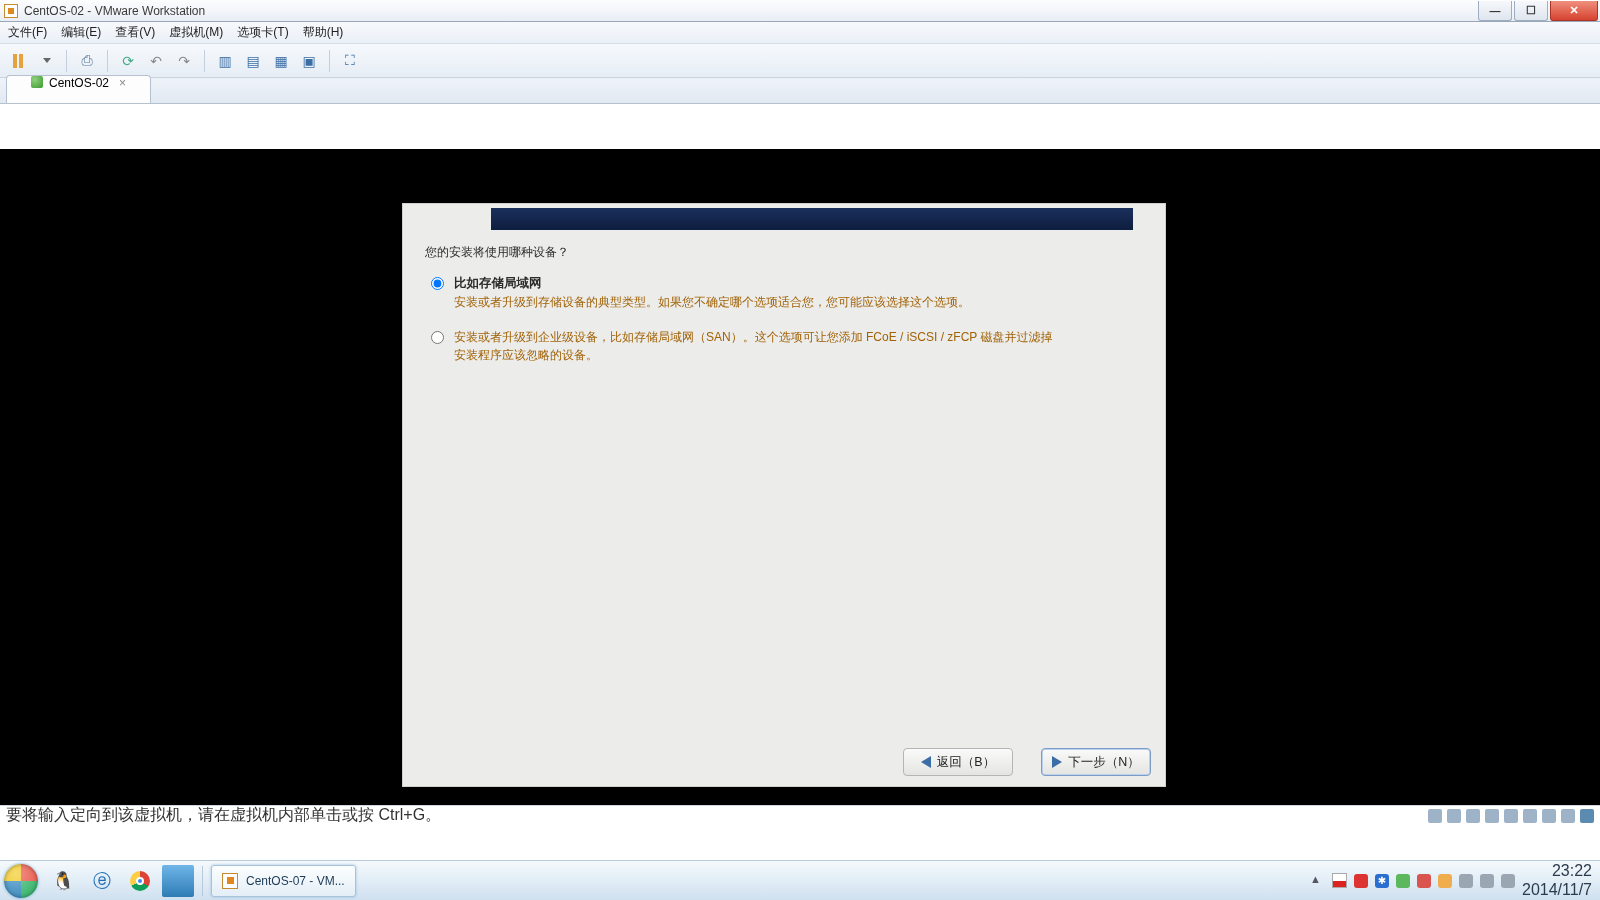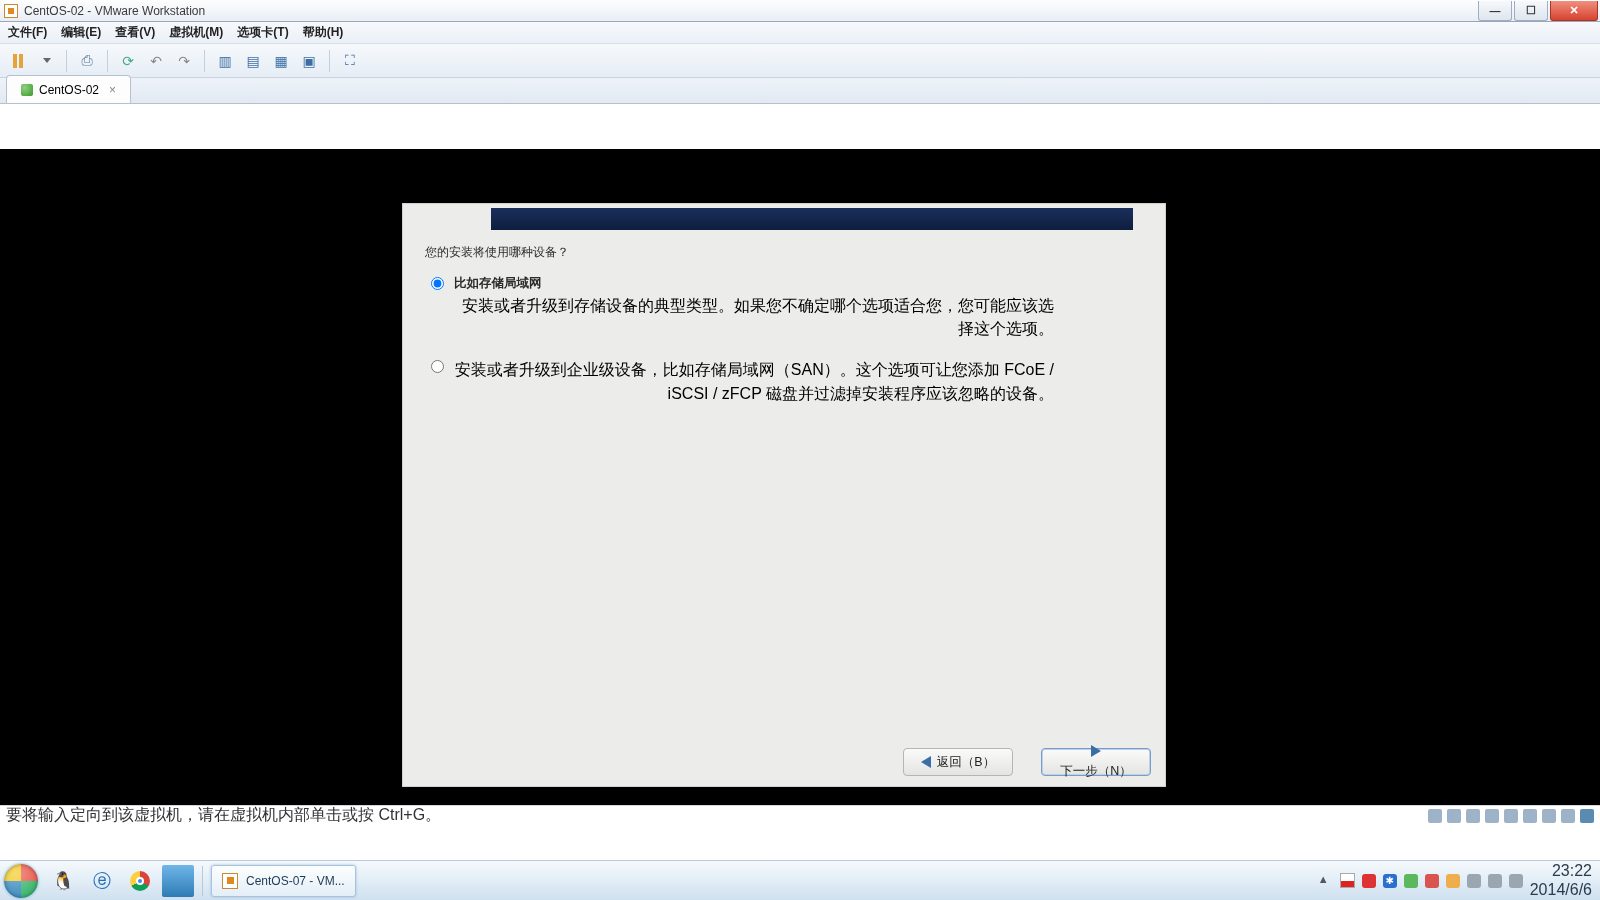--- a/index.html
+++ b/index.html
@@ -9,53 +9,53 @@
 .titlebar { height: 22px; background: linear-gradient(#fdfdfe,#e9eef5); border-bottom: 1px solid #9aa7b8; display: flex; align-items: center; font-size: 12px; color: #3a3a3a; padding-left: 4px; }
 .titlebar .t-icon { width: 14px; height: 14px; background: #fff; border: 1px solid #c88a2f; margin-right: 6px; display: inline-flex; align-items: center; justify-content: center; }
 .titlebar .t-icon::after { content: ""; width: 6px; height: 6px; background: #e08820; }
 .win-controls { margin-left: auto; display: flex; height: 100%; }
 .win-btn { width: 34px; height: 20px; margin-top: 1px; border-radius: 0 0 3px 3px; display: flex; align-items: center; justify-content: center; font-size: 11px; color: #333; background: linear-gradient(#f6f8fb,#dfe6ef); border: 1px solid #9eadc2; border-top: none; margin-right: 2px; cursor: default; }
 .win-btn.close { background: linear-gradient(#f08f7e,#d6432f); border-color: #a93528; color: #fff; width: 48px; }
 .win-sym { font-weight: bold; font-family: sans-serif; }
 
 
 .menubar { height: 22px; background: linear-gradient(#f7f9fc,#eaf0f7); display: flex; align-items: center; font-size: 12px; padding: 0 8px; gap: 14px; color: #222; border-bottom: 1px solid #d8dee8; }
-.menubar span { cursor: default; font-weight: bold; }
+.menubar span { cursor: default; }
 
 
 .toolbar { height: 34px; background: linear-gradient(#f6f9fc,#e6edf5); border-bottom: 1px solid #c9d3e0; display: flex; align-items: center; padding: 0 6px; gap: 4px; }
 .tb-btn { width: 24px; height: 24px; display: flex; align-items: center; justify-content: center; border-radius: 3px; color: #4a6; font-size: 14px; cursor: default; }
 .tb-sep { width: 1px; height: 22px; background: #c5cedb; margin: 0 4px; }
 .tb-pause { display: flex; gap: 2px; }
 .tb-pause span { width: 4px; height: 14px; background: #e6a23c; }
 .tb-dd { width: 0; height: 0; border-left: 4px solid transparent; border-right: 4px solid transparent; border-top: 5px solid #666; margin-left: 2px; }
 
 
 .tabstrip { height: 26px; background: linear-gradient(#eef3f9,#e2e9f2); display: flex; align-items: flex-end; padding-left: 6px; border-bottom: 1px solid #b6c1d0; }
-.tab { height: 28px; background: #fdfdfd; border: 1px solid #b6c1d0; border-bottom: none; border-radius: 4px 4px 0 0; display: flex; align-items: center; padding: 0 14px; font-size: 12px; gap: 6px; }
+.tab { height: 28px; background: #fdfdfd; border: 1px solid #b6c1d0; border-bottom: none; border-radius: 4px 4px 0 0; display: flex; padding: 0 24px; font-size: 12px; gap: 6px; }
 .tab .tab-icon { width: 12px; height: 12px; background: radial-gradient(circle at 30% 30%, #8fd17e, #3a9a2b); border-radius: 2px; }
 .tab .tab-x { color: #888; font-size: 12px; margin-left: 4px; }
 
 
 .viewport { position: relative; background: #000; width: 100%; height: 656px; margin-top: 45px; }
 
 
 .installer { position: absolute; left: 402px; top: 54px; width: 764px; height: 584px; background: #ececea; border: 1px solid #d0d0cc; }
 .installer .banner-outer { height: 26px; margin: 0 32px 0 88px; display: flex; align-items: stretch; }
 .installer .banner { margin-top: 0; width: 100%; height: 22px; background: linear-gradient(#1a2f5c,#0e1e3f); align-self: flex-end; }
 .installer-body { padding: 14px 22px 0 22px; color: #2b2b2b; font-size: 12px; }
 .q { margin-bottom: 14px; }
 .opt { display: flex; align-items: flex-start; gap: 10px; margin-bottom: 18px; padding-left: 6px; }
 .opt input { margin-top: 2px; }
 .opt .opt-title { font-weight: bold; font-size: 12.5px; margin-bottom: 2px; }
-.opt .opt-desc { font-size: 16px; color: #000000; line-height: 1.45; max-width: 600px; text-align: right; }
+.opt .opt-desc { font-size: 12px; color: #a16207; line-height: 1.45; max-width: 600px; }
 
 .installer-footer { position: absolute; bottom: 10px; right: 14px; display: flex; gap: 28px; }
 .nav-btn { min-width: 110px; height: 28px; background: linear-gradient(#fafafa,#e4e4e2); border: 1px solid #b5b5b2; border-radius: 4px; display: flex; align-items: center; justify-content: center; gap: 6px; font-size: 12.5px; color: #222; cursor: default; }
-.nav-btn.primary { border-color: #7a9cc6; box-shadow: 0 0 0 1px #bcd2ec inset; flex-direction: column; }
+.nav-btn.primary { border-color: #7a9cc6; box-shadow: 0 0 0 1px #bcd2ec inset; }
 .arrow-l, .arrow-r { width: 0; height: 0; }
 .arrow-l { border-top: 6px solid transparent; border-bottom: 6px solid transparent; border-right: 10px solid #3b6ea5; }
 .arrow-r { border-top: 6px solid transparent; border-bottom: 6px solid transparent; border-left: 10px solid #3b6ea5; }
 
 
 .statusbar { height: 20px; background: #fff; border-top: 1px solid #d0d6df; display: flex; align-items: center; font-size: 16px; color: #333; padding: 0 6px; }
 .status-icons { margin-left: auto; display: flex; gap: 5px; }
 .status-icons i { width: 14px; height: 14px; display: inline-block; background: #9fb3c8; border-radius: 2px; }
 
 
@@ -217,16 +217,16 @@
     <span class="dot" style="background:#d33"></span>
     <span class="dot" style="background:#2a6ecf;color:#fff;text-align:center;font-size:10px;line-height:14px">✱</span>
     <span class="dot" style="background:#5cb85c"></span>
     <span class="dot" style="background:#d9534f"></span>
     <span class="dot" style="background:#f0ad4e"></span>
     <span class="dot" style="background:#9aa7b3"></span>
     <span class="dot" style="background:#9aa7b3"></span>
     <span class="dot" style="background:#9aa7b3"></span>
     <div class="clock">
       <div>23:22</div>
-      <div>2014/6/6</div>
+      <div>2014/11/7</div>
     </div>
   </div>
 </div>
 
 </body></html>

